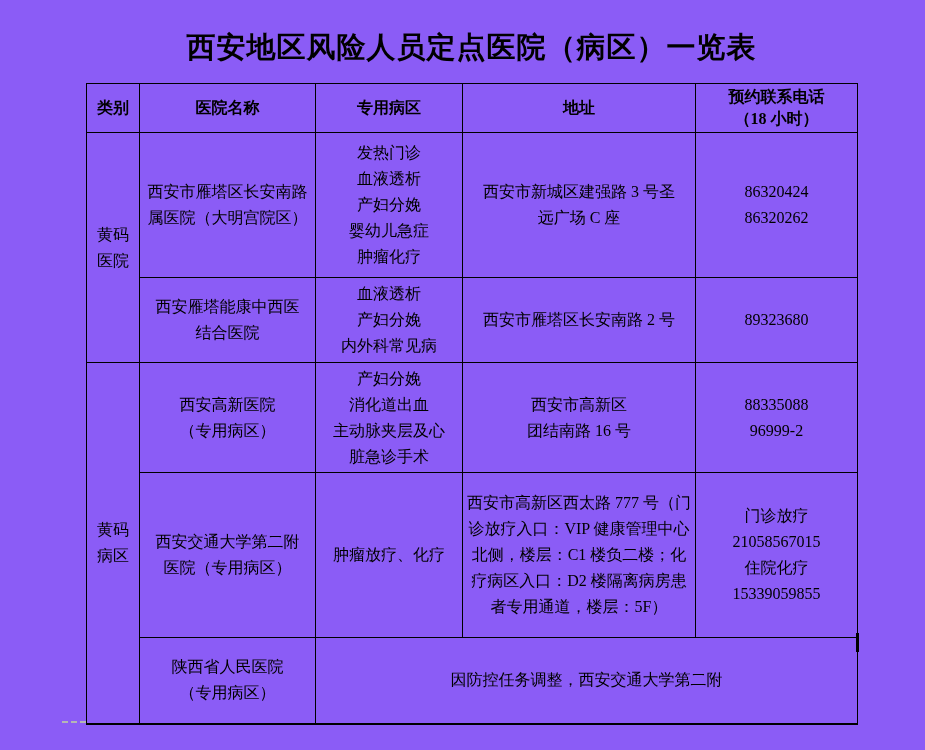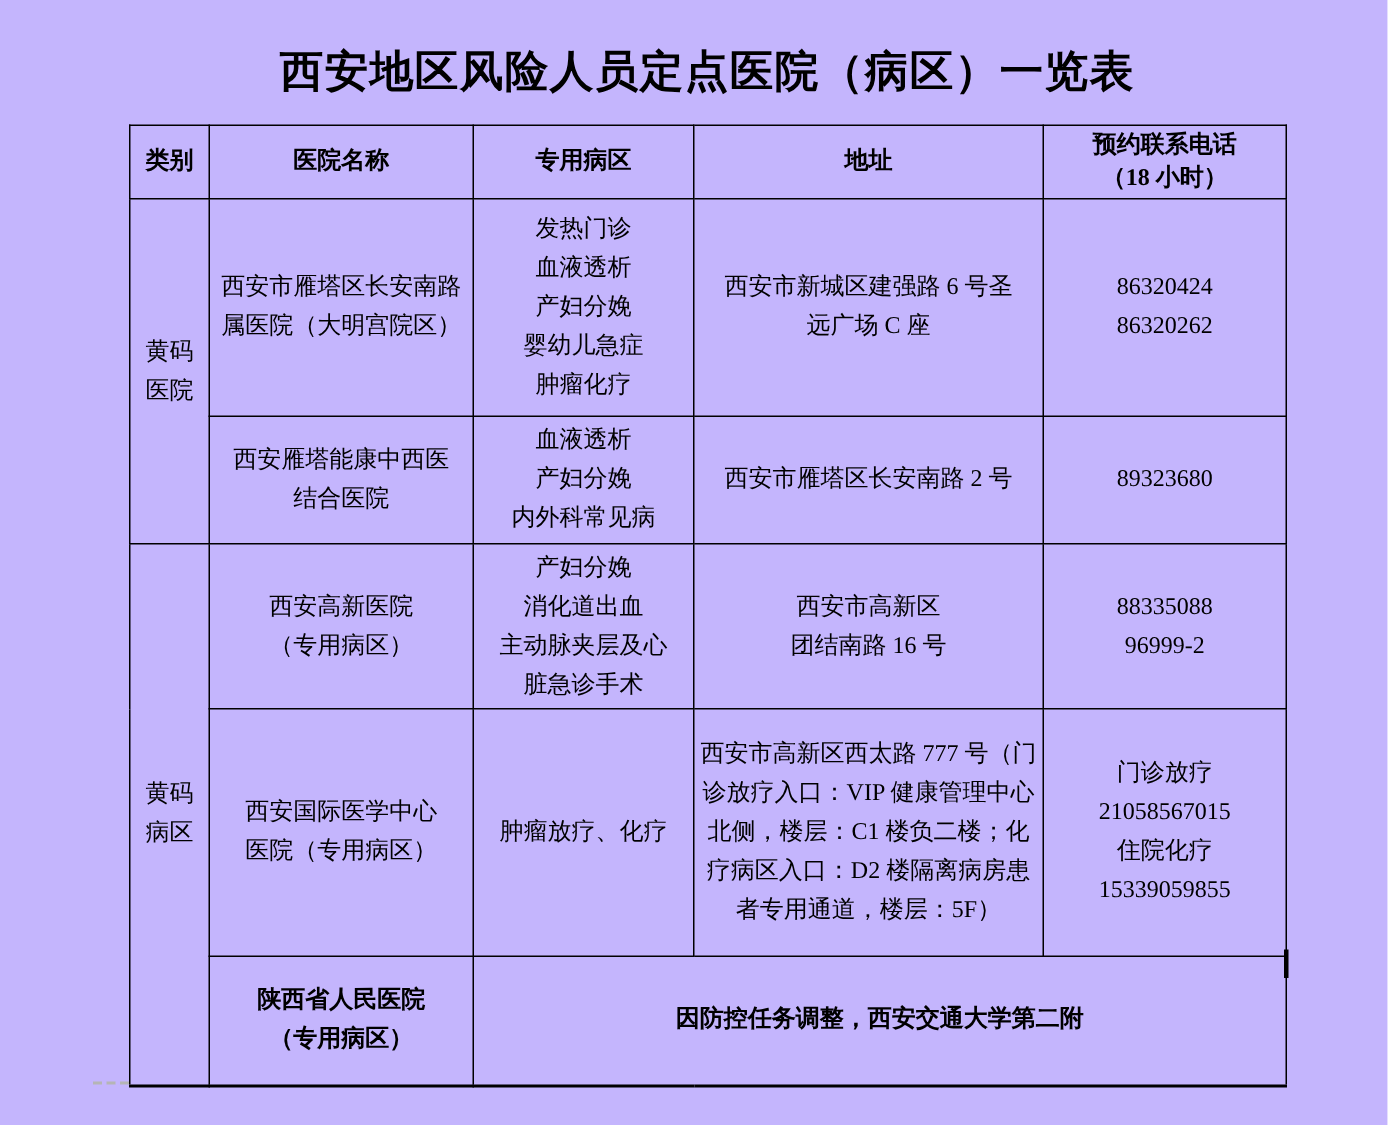--- a/index.html
+++ b/index.html
@@ -1,20 +1,20 @@
 <!DOCTYPE html>
 <html><head>
 <meta charset="utf-8">
 <style>
   html, body { margin: 0; padding: 0; background: #ffffff; }
   .page {
     position: relative;
     width: 925px;
     height: 750px;
-    background: #c4b5fd;
+    background: #8b5cf6;
     overflow: hidden;
     font-family: "Liberation Serif", "DejaVu Serif", serif;
     color: #000000;
   }
   .title {
     position: absolute;
     top: 28px;
     left: 86px;
     width: 771px;
     margin: 0;
@@ -46,21 +46,21 @@
   }
   table.tbl th {
     font-weight: bold;
     line-height: 22px;
   }
   tr.hdr  { height: 47px; margin-left: 48px; }
   tr.r1   { height: 145px; }
   tr.r2   { height: 85px; }
   tr.r3   { height: 110px; }
   tr.r4   { height: 165px; }
-  tr.r5   { height: 86px; font-weight: bold; }
+  tr.r5   { height: 86px; }
   td.addr-long {
     text-align: left;
     padding: 2px 5px;
     line-height: 26px;
   }
   td.cat-bottom {
     border-bottom: 2px dashed #b5b5b5;
   }
   .dash-ext {
     position: absolute;
@@ -107,21 +107,21 @@
       <tr class="r1">
         <td rowspan="2">黄码
 医院</td>
         <td>西安市雁塔区长安南路
 属医院（大明宫院区）</td>
         <td>发热门诊
 血液透析
 产妇分娩
 婴幼儿急症
 肿瘤化疗</td>
-        <td>西安市新城区建强路 6 号圣
+        <td>西安市新城区建强路 3 号圣
 远广场 C 座</td>
         <td>86320424
 86320262</td>
       </tr>
 
       <tr class="r2">
         <td>西安雁塔能康中西医
 结合医院</td>
         <td>血液透析
 产妇分娩
@@ -139,21 +139,21 @@
 消化道出血
 主动脉夹层及心
 脏急诊手术</td>
         <td>西安市高新区
 团结南路 16 号</td>
         <td>88335088
 96999-2</td>
       </tr>
 
       <tr class="r4">
-        <td>西安国际医学中心
+        <td>西安交通大学第二附
 医院（专用病区）</td>
         <td>肿瘤放疗、化疗</td>
         <td class="addr-long">西安市高新区西太路 777 号（门诊放疗入口：VIP 健康管理中心北侧，楼层：C1 楼负二楼；化疗病区入口：D2 楼隔离病房患者专用通道，楼层：5F）</td>
         <td>门诊放疗
 21058567015
 住院化疗
 15339059855</td>
       </tr>
 
       <tr class="r5">

